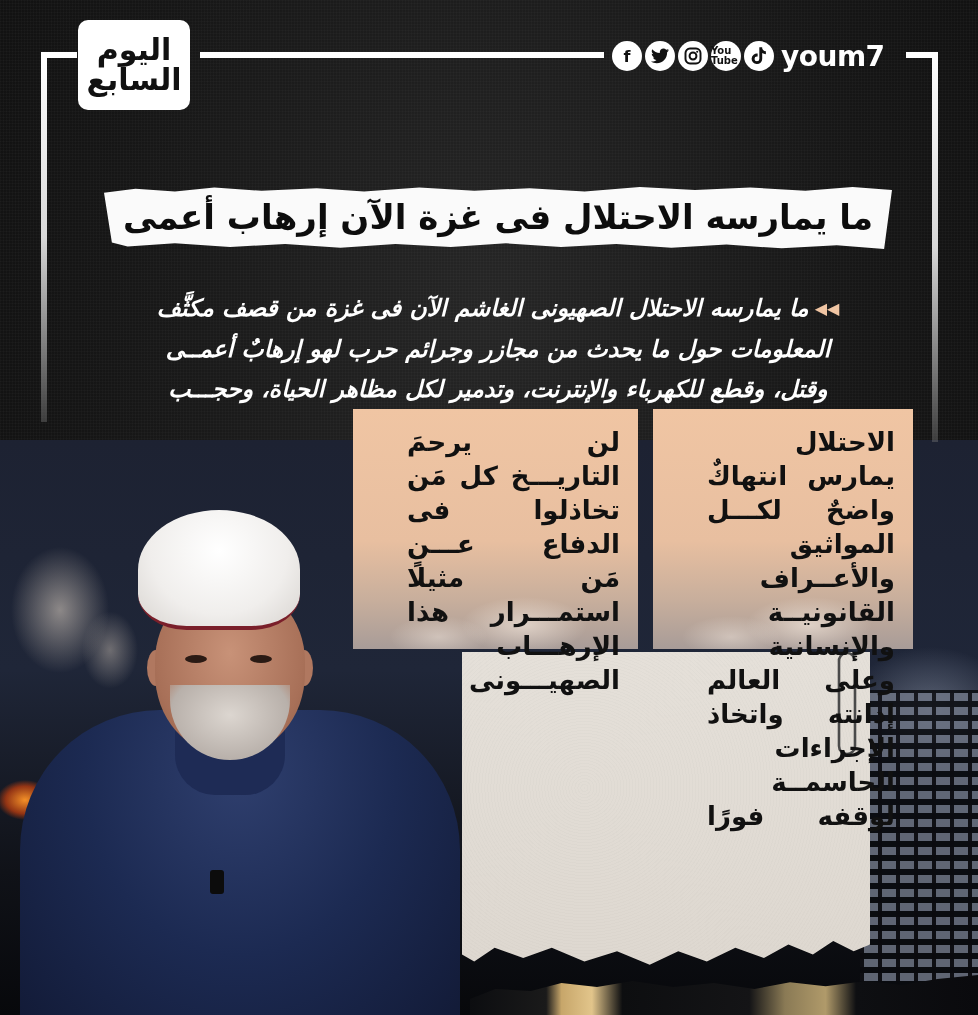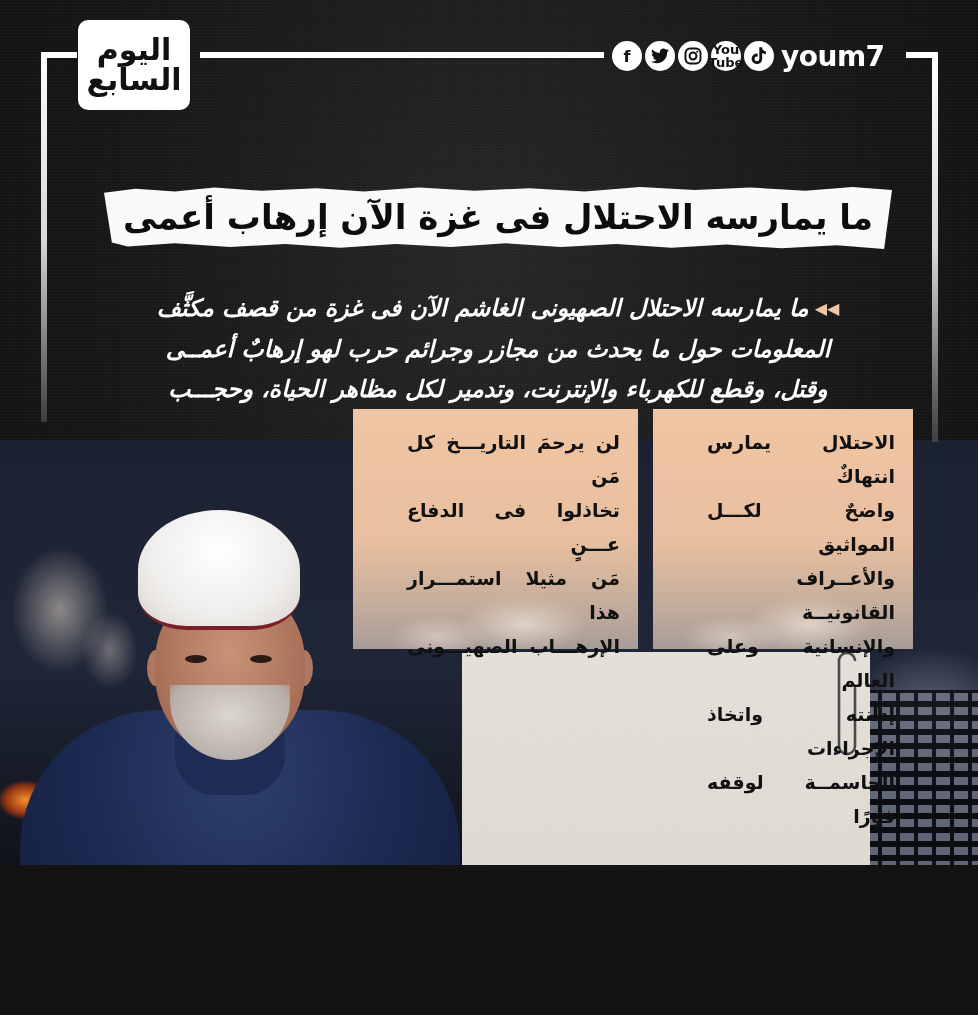--- a/index.html
+++ b/index.html
@@ -1,20 +1,20 @@
 <!DOCTYPE html>
 <html><head>
   <meta charset="utf-8">
   <style>
     * { margin: 0; padding: 0; box-sizing: border-box; }
     html, body { width: 978px; height: 1015px; overflow: hidden; background: #131313; }
     body { position: relative; font-family: "DejaVu Sans", sans-serif; }
 
     .canvas {
-      position: absolute; left: 0; top: 0; width: 978px; height: 865px; overflow: hidden;
+      position: absolute; left: 0; top: 0; width: 978px; height: 1015px; overflow: hidden;
       background:
         repeating-linear-gradient(0deg, rgba(255,255,255,0.018) 0 1px, transparent 1px 3px),
         repeating-linear-gradient(90deg, rgba(255,255,255,0.018) 0 1px, transparent 1px 3px),
         radial-gradient(ellipse at 50% 30%, #262626 0%, #161616 55%, #0d0d0d 100%);
     }
 
     
     .scene {
       position: absolute; left: 0; top: 440px; width: 978px; height: 575px;
       background:
@@ -64,21 +64,21 @@
     
     .social {
       position: absolute; left: 612px; top: 38px; height: 36px;
       display: flex; align-items: center; gap: 3px; direction: ltr;
     }
     .social-icon {
       width: 30px; height: 30px; border-radius: 50%; background: #fff; color: #111;
       display: flex; align-items: center; justify-content: center;
       font-family: "DejaVu Sans", sans-serif; font-weight: bold; font-size: 16px;
     }
-    .social-icon.small { font-size: 13px; line-height: 1; text-align: center; }
+    .social-icon.small { font-size: 10px; line-height: 1; text-align: left; }
     .brand {
       font-family: "DejaVu Sans", sans-serif; font-weight: bold; font-size: 28px; color: #fff;
       margin-left: 4px; letter-spacing: -0.5px;
     }
 
     
     .title {
       position: absolute; left: 0; top: 100px; width: 978px; text-align: center;
       direction: rtl; font-family: "DejaVu Sans", sans-serif; font-weight: bold;
       font-size: 56px; color: #f0c5a3; letter-spacing: 1px;
@@ -118,21 +118,21 @@
     .card::after {
       content: ""; position: absolute; left: 0; right: 0; bottom: 0; height: 120px;
       background:
         radial-gradient(ellipse 90px 40px at 60% 80%, rgba(255,245,235,0.55), transparent 70%),
         radial-gradient(ellipse 70px 30px at 30% 90%, rgba(255,245,235,0.4), transparent 70%);
     }
     .card-right { left: 653px; top: 409px; width: 260px; height: 240px; }
     .card-left  { left: 353px; top: 409px; width: 285px; height: 240px; }
     .card-text {
       position: relative; z-index: 1; padding: 16px 18px 0 18px;
-      font-family: "DejaVu Sans", sans-serif; font-weight: bold; font-size: 19px;
+      font-family: "DejaVu Sans", sans-serif; font-weight: bold; font-size: 26px;
       line-height: 34px; color: #111; text-align: justify; text-align-last: justify; margin-left: 36px;
     }
     .card-text span { display: block; }
 
     
     .note {
       position: absolute; left: 462px; top: 652px; width: 408px; height: 340px;
       background:
         repeating-radial-gradient(circle at 30% 40%, rgba(0,0,0,0.015) 0 1px, transparent 1px 3px),
         linear-gradient(180deg, #e5e0d9 0%, #ddd7cf 100%);

